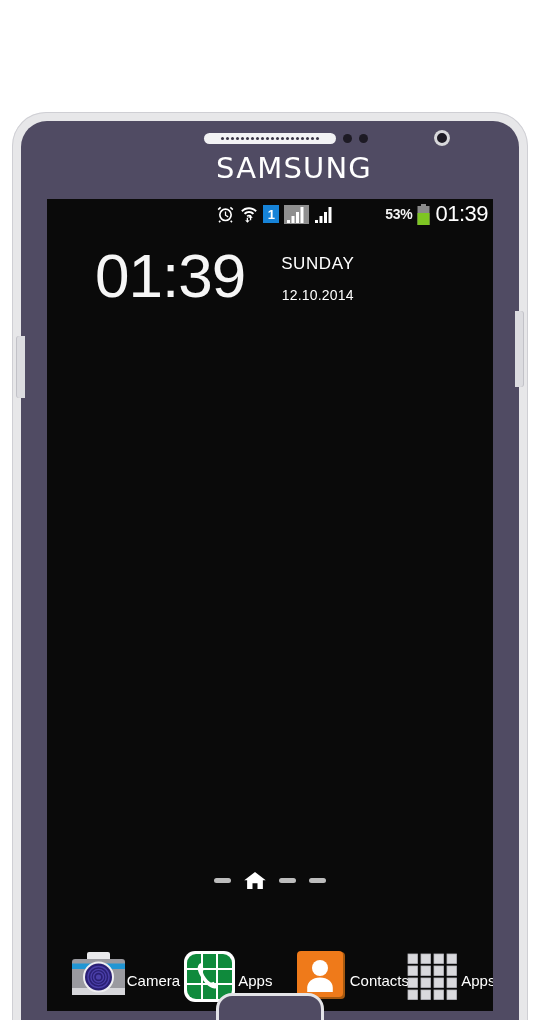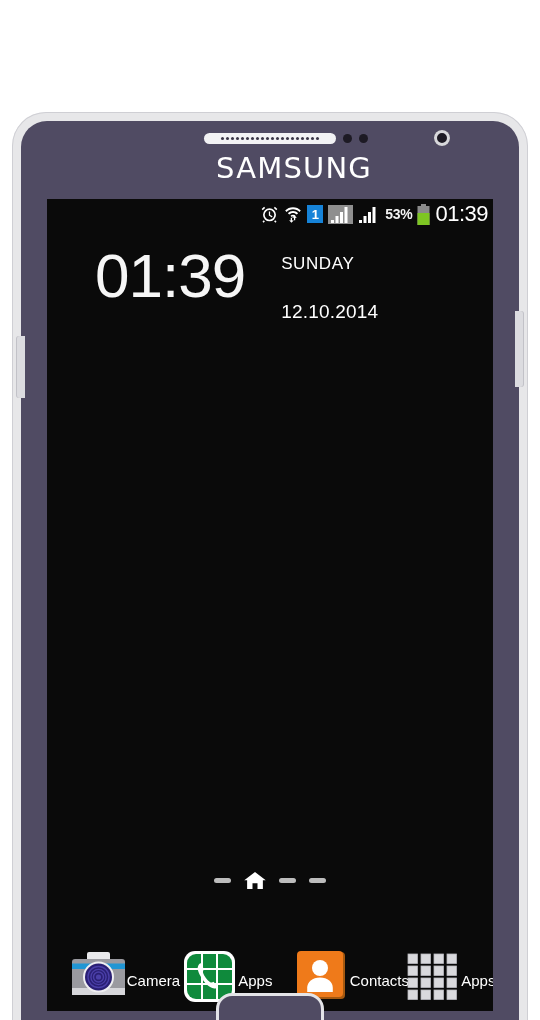--- a/index.html
+++ b/index.html
@@ -43,31 +43,31 @@
   #screen{position:absolute;left:26px;top:78px;width:446px;height:812px;
     background:#0a0a0a;overflow:hidden;}
 
   
   .statusbar{height:30px;display:flex;align-items:center;justify-content:flex-end;
     padding-right:5px;gap:5px;background:#0a0a0a;}
   .sb-icon{display:flex;align-items:center;}
   .sim-badge{width:16px;height:18px;background:#1683d8;color:#fff;font-size:13px;
     font-weight:bold;display:flex;align-items:center;justify-content:center;
     font-family:"Liberation Sans",sans-serif;}
-  .batt-pct{color:#f2f2f2;font-size:14px;font-weight:bold;letter-spacing:-0.3px;}
+  .batt-pct{color:#f2f2f2;font-size:14px;font-weight:bold;letter-spacing:-0.3px;margin-left:44px;}
   .sb-clock{color:#ffffff;font-size:22px;letter-spacing:-0.5px;
     font-family:"Liberation Sans",sans-serif;}
 
   
   .clockwidget{display:flex;align-items:flex-start;padding:16px 0 0 0;}
   .bigclock{color:#f6f6f6;font-size:62px;line-height:1;letter-spacing:-1px;
     font-weight:300;padding-left:48px;font-family:"Liberation Sans",sans-serif;}
-  .datecol{margin-left:36px;padding-top:9px;text-align:left;}
+  .datecol{margin-left:36px;padding-top:9px;text-align:center;}
   .dayname{color:#ffffff;font-size:17px;letter-spacing:0.6px;}
-  .datetext{color:#ffffff;font-size:19px;margin-top:27px;letter-spacing:0.2px;}
+  .datetext{color:#ffffff;font-size:14px;margin-top:13px;letter-spacing:0.2px;}
 
   
   .pageind{position:absolute;left:0;bottom:122px;width:100%;
     display:flex;align-items:center;justify-content:center;gap:13px;}
   .dash{width:17px;height:5px;border-radius:3px;background:#bdbdbd;}
   .homeglyph{width:22px;height:17px;}
 
   
   .dock{position:absolute;left:0;bottom:6px;width:100%;
     display:flex;justify-content:space-around;align-items:flex-end;padding:0 6px;}

